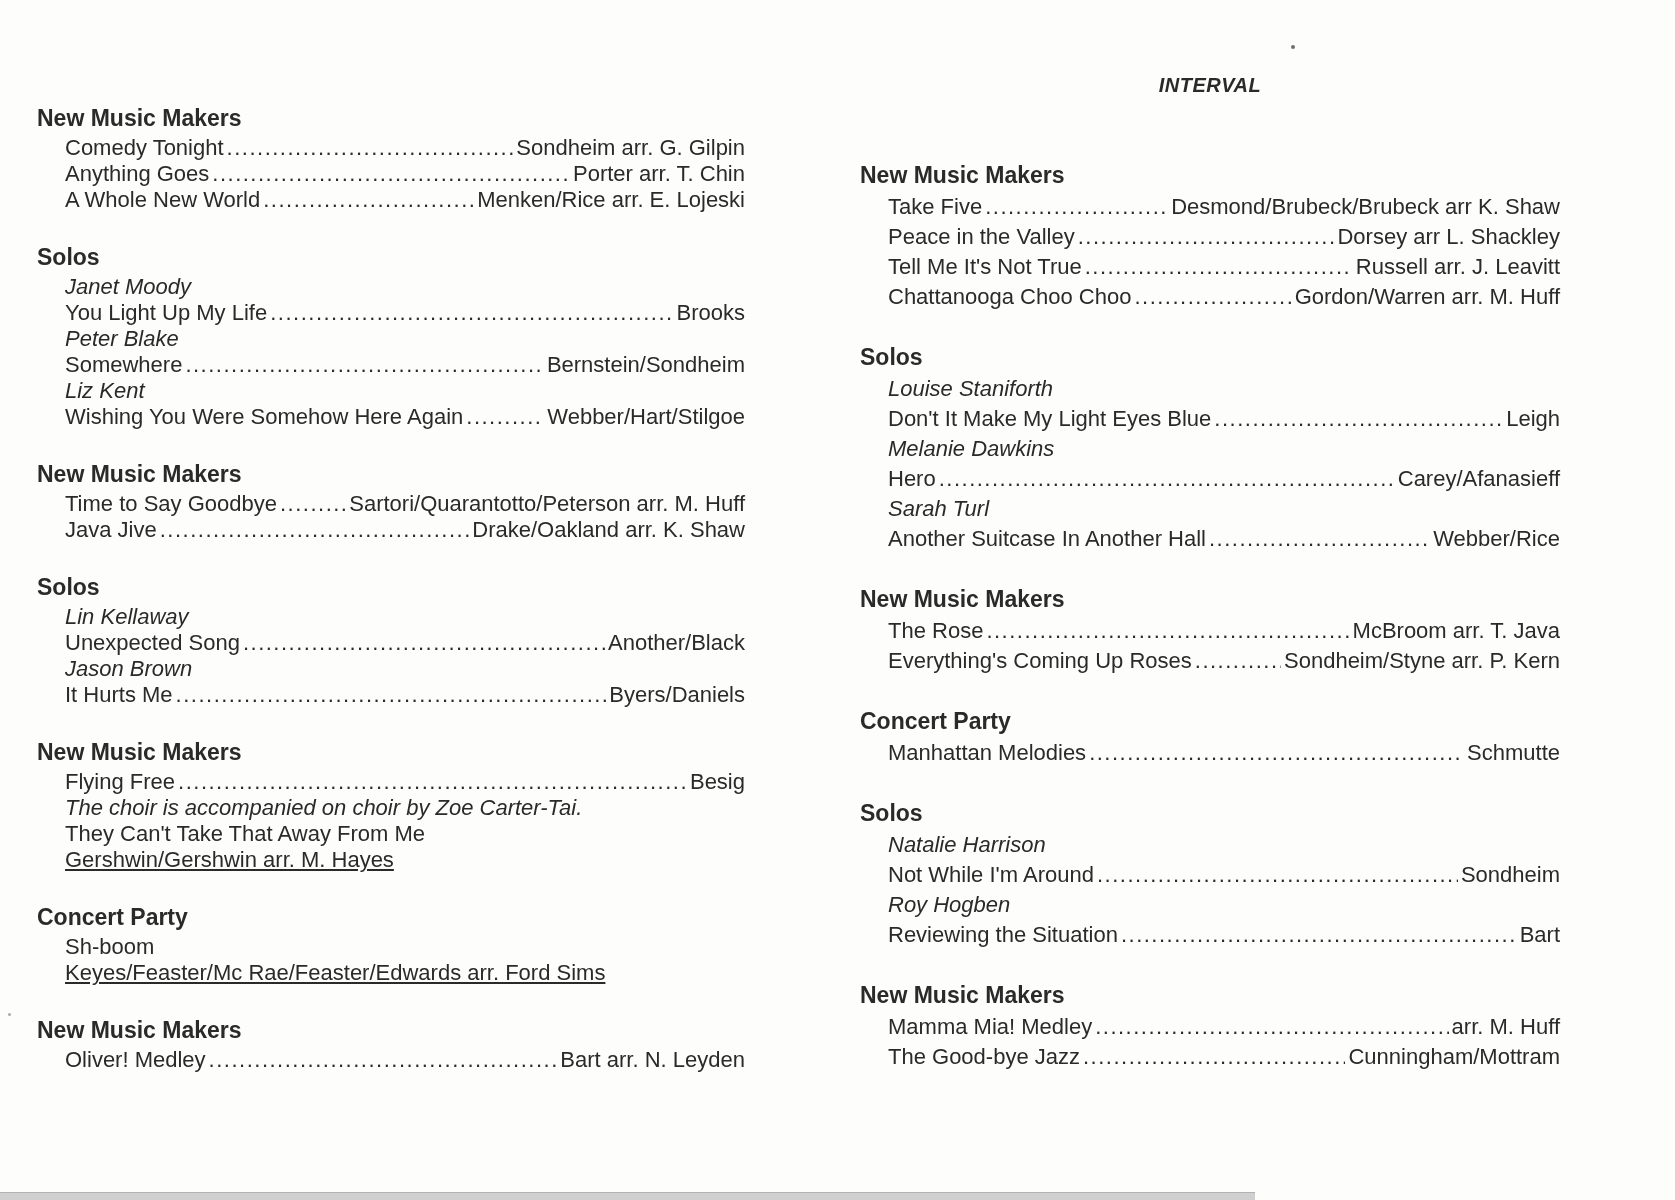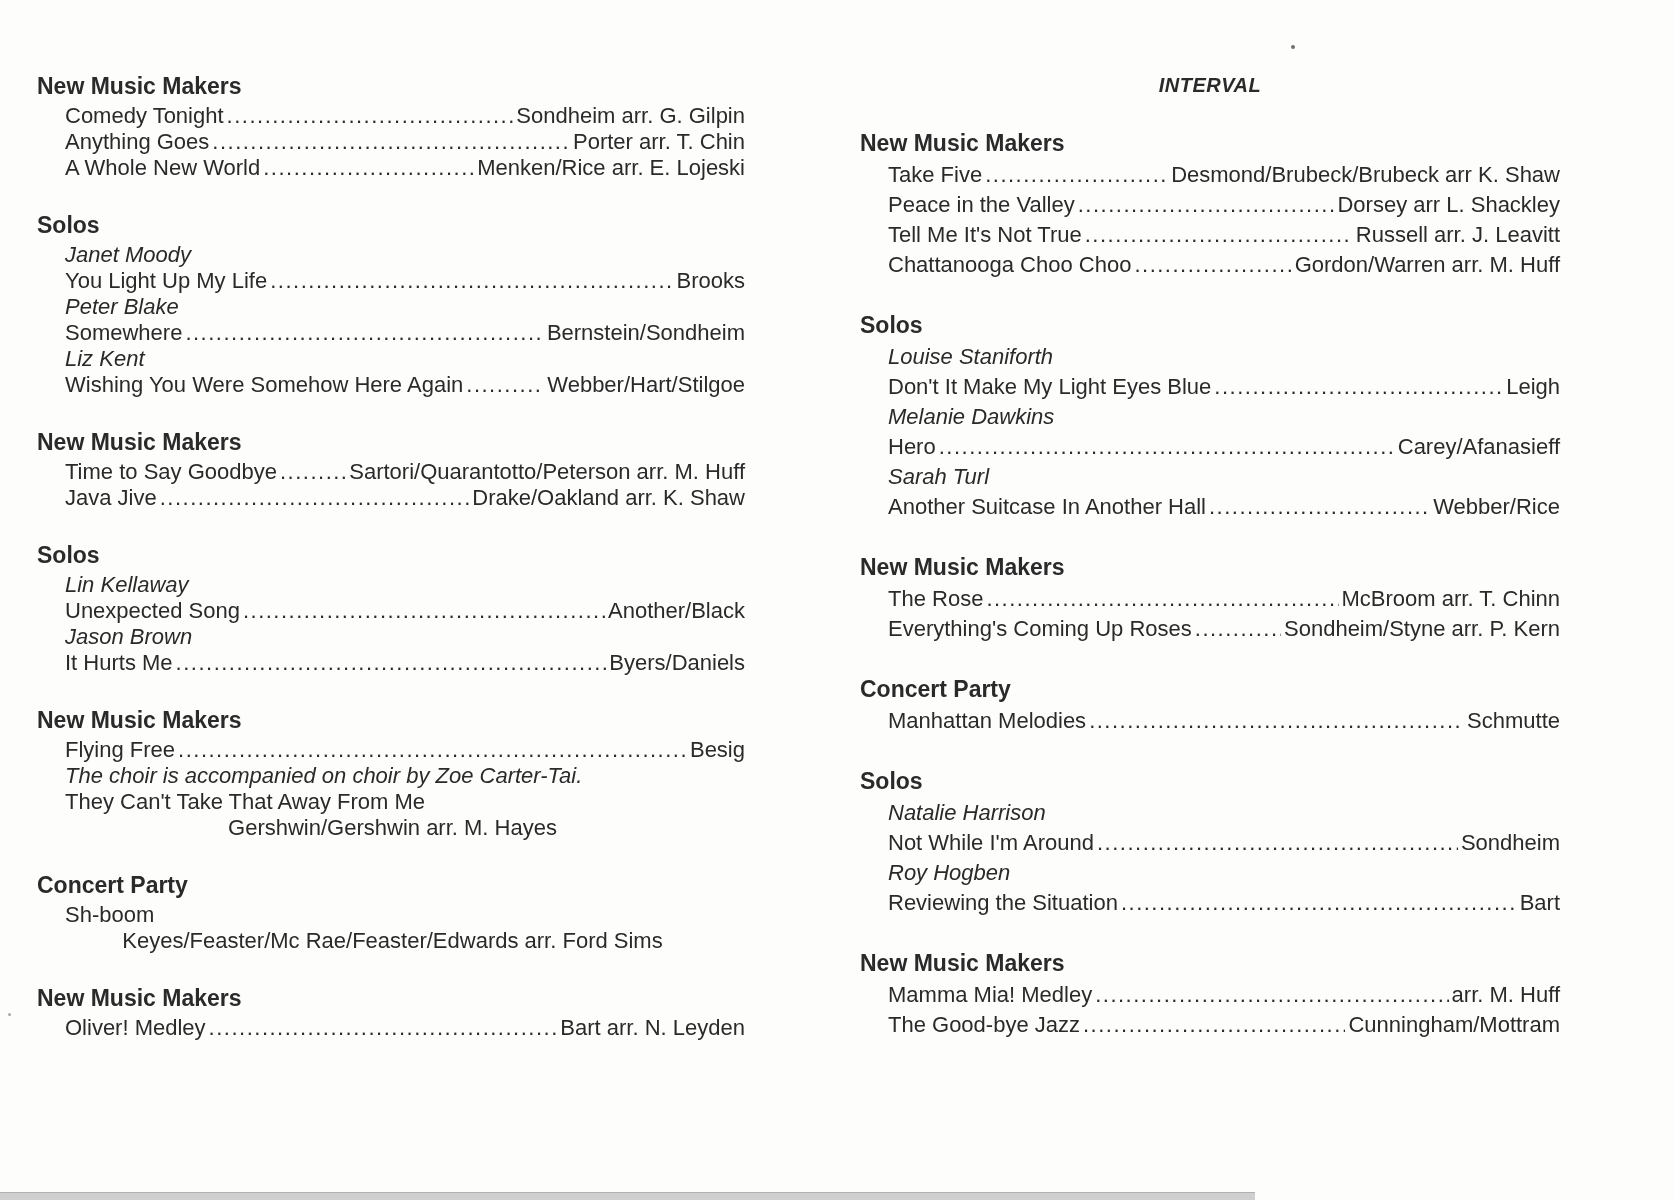--- a/index.html
+++ b/index.html
@@ -6,21 +6,21 @@
   body {
     width: 1675px; height: 1200px;
     background: #ffffff;
     font-family: "Liberation Sans", sans-serif;
     color: #2a2a2a;
     position: relative;
     overflow: hidden;
   }
   .page { position: absolute; inset: 0; background: #fdfdfc; }
 
-  .col { position: absolute; }
+  .col { position: absolute; margin-top: 32px; }
   .col-left  { left: 37px;  top: 72px;  width: 708px; }
   .col-right { left: 860px; top: 128px; width: 700px; }
 
   .interval {
     position: absolute; top: 74px; left: 860px; width: 700px;
     text-align: center; font-weight: bold; font-style: italic;
     font-size: 20px; letter-spacing: 0.5px;
   }
 
   .section { margin-bottom: 30px; }
@@ -31,21 +31,21 @@
   .col-right .line { line-height: 30px; }
 
   .song { display: flex; align-items: baseline; }
   .title, .composer { white-space: nowrap; flex: 0 0 auto; }
   .dots {
     flex: 1 1 auto; min-width: 0;
     overflow: hidden; white-space: nowrap;
     letter-spacing: 1.5px; margin: 0 3px;
   }
   .performer, .note { font-style: italic; }
-  .composerline { text-align: center; padding-right: 25px; }
+  .composerline { text-align: left; padding-right: 25px; text-decoration: underline; }
 
   .scan-edge {
     position: absolute; left: 0; bottom: 0;
     width: 1255px; height: 7px;
     background: #cfcfcf; border-top: 1px solid #b2b2b2;
   }
   .speck { position: absolute; background: #6f6f6f; border-radius: 50%; }
   .speck-top-right { left: 1291px; top: 45px; width: 4px; height: 4px; }
   .speck-bottom-left { left: 8px; top: 1013px; width: 3px; height: 3px; opacity: .6; }
 </style>
@@ -191,21 +191,21 @@
           <span class="title">Another Suitcase In Another Hall</span>
           <span class="dots">............................................................................................................................................................................................................................................................................................................</span>
           <span class="composer">Webber/Rice</span>
         </div>
       </div>
       <div class="section">
         <div class="heading">New Music Makers</div>
         <div class="line song">
           <span class="title">The Rose</span>
           <span class="dots">............................................................................................................................................................................................................................................................................................................</span>
-          <span class="composer">McBroom arr. T. Chinn</span>
+          <span class="composer">McBroom arr. T. Java</span>
         </div>
         <div class="line song">
           <span class="title">Everything's Coming Up Roses</span>
           <span class="dots">............................................................................................................................................................................................................................................................................................................</span>
           <span class="composer">Sondheim/Styne arr. P. Kern</span>
         </div>
       </div>
       <div class="section">
         <div class="heading">Concert Party</div>
         <div class="line song">

